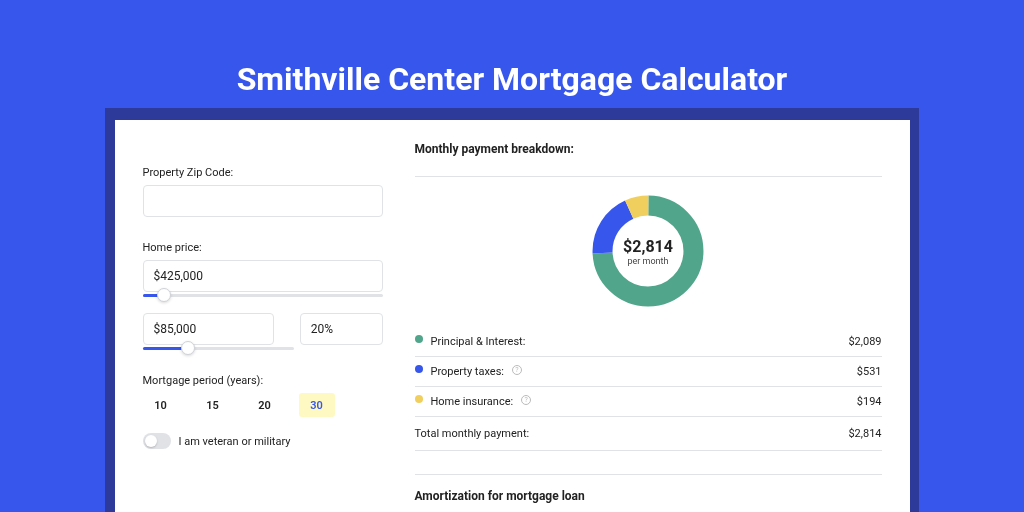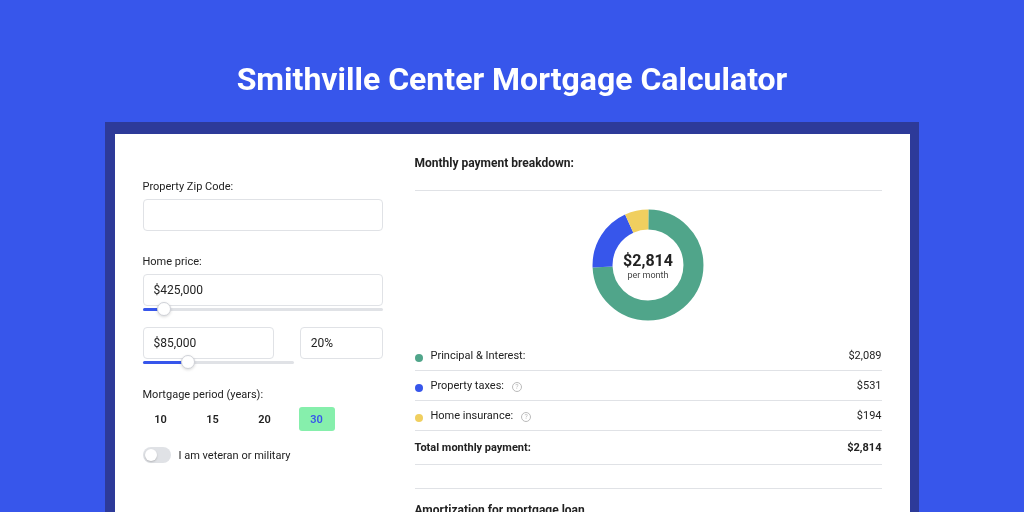--- a/index.html
+++ b/index.html
@@ -1,53 +1,53 @@
 <!DOCTYPE html>
 <html><head>
 <meta charset="utf-8">
 <style>
 * { box-sizing: border-box; margin: 0; padding: 0; font-family: -apple-system, BlinkMacSystemFont, "Segoe UI", Roboto, Helvetica, Arial, sans-serif; }
 body { background: #3756eb; width: 1024px; height: 512px; overflow: hidden; position: relative; }
-.title { text-align: center; color: #fff; font-size: 32px; font-weight: 700; padding-top: 60px; padding-bottom: 24px; }
+.title { text-align: center; color: #fff; font-size: 32px; font-weight: 700; padding-top: 60px; padding-bottom: 10px; }
 .panel-wrap { background: #2d3a99; width: 814px; margin: 0 auto; padding-top: 12px; }
 .panel { background: #fff; width: 795px; margin: 0 auto; padding: 22px 28px 0 28px; display: flex; gap: 32px; }
 .left { width: 240px; flex-shrink: 0; }
 .right { flex: 1; }
 .lbl { font-size: 11px; color: #222; margin-bottom: 6px; display: block; margin-top: 24px; }
 .field { width: 100%; height: 32px; border: 1px solid #e0e2e6; border-radius: 4px; padding: 0 10px; font-size: 12px; color: #222; background: #fff; }
 .group { margin-bottom: 16px; position: relative; }
 .slider-track { height: 3px; background: #e0e2e6; position: relative; margin-top: 2px; border-radius: 2px; }
 .slider-fill { height: 3px; background: #3756eb; border-radius: 2px; }
 .slider-thumb { width: 14px; height: 14px; border-radius: 50%; background: #fff; border: 1px solid #d0d2d8; box-shadow: 0 1px 3px rgba(0,0,0,0.15); position: absolute; top: -6px; transform: translateX(-50%); }
 .row2 { display: flex; gap: 8px; }
 .row2 .field:first-child { flex: 1.8; }
 .row2 .field:last-child { flex: 1; margin-left: 18px; }
 .period-row { display: flex; gap: 16px; }
 .period-btn { width: 36px; height: 24px; border: 1px solid transparent; background: transparent; font-size: 11px; font-weight: 600; color: #222; border-radius: 3px; cursor: pointer; }
-.period-btn.sel { background: #86efac; color: #3756eb; }
+.period-btn.sel { background: #fef9c3; color: #3756eb; }
 .toggle-row { display: flex; align-items: center; gap: 8px; margin-top: 14px; }
 .toggle { width: 28px; height: 16px; border-radius: 8px; background: #e0e2e6; position: relative; }
 .toggle-knob { width: 12px; height: 12px; border-radius: 50%; background: #fff; position: absolute; top: 2px; left: 2px; box-shadow: 0 1px 2px rgba(0,0,0,0.2); }
 .toggle-lbl { font-size: 11px; color: #222; }
 .section-title { font-size: 12px; font-weight: 700; color: #222; border-bottom: 1px solid #e0e2e6; padding-bottom: 20px; margin-bottom: 14px; }
 .donut-wrap { display: flex; justify-content: center; margin-bottom: 16px; position: relative; }
 .donut { position: relative; width: 120px; height: 120px; }
 .donut svg { width: 120px; height: 120px; }
 .donut-center { position: absolute; top: 0; left: 0; width: 120px; height: 120px; display: flex; flex-direction: column; align-items: center; justify-content: center; }
 .donut-amt { font-size: 16px; font-weight: 700; color: #222; }
 .donut-sub { font-size: 9px; color: #444; }
 .legend { border-bottom: 1px solid #e0e2e6; }
 .legend-row { display: flex; align-items: center; justify-content: space-between; padding: 8px 0; border-top: 1px solid #e0e2e6; }
 .legend-row:first-child { border-top: none; }
-.legend-left { display: flex; align-items: flex-end; gap: 8px; }
+.legend-left { display: flex; align-items: flex-start; gap: 8px; }
 .dot { width: 8px; height: 8px; border-radius: 50%; }
 .legend-lbl { font-size: 11px; color: #222; }
 .info { width: 10px; height: 10px; border-radius: 50%; border: 1px solid #bbb; color: #bbb; font-size: 7px; display: inline-flex; align-items: center; justify-content: center; }
 .legend-val { font-size: 11px; color: #222; }
-.total-row { display: flex; justify-content: space-between; padding: 10px 0; font-size: 11px; font-weight: 700; color: #222; border-bottom: 1px solid #e0e2e6; margin-bottom: 4px; }
+.total-row { display: flex; justify-content: space-between; padding: 10px 0; font-size: 11px; font-weight: 400; color: #222; border-bottom: 1px solid #e0e2e6; margin-bottom: 4px; }
 .amort-title { font-size: 12px; font-weight: 700; color: #222; border-top: 1px solid #e0e2e6; padding-top: 14px; margin-top: 23px; margin-bottom: 10px; }
 </style>
 </head>
 <body>
 
 <div class="title">Smithville Center Mortgage Calculator</div>
 
 <div class="panel-wrap">
 <div class="panel">
 

